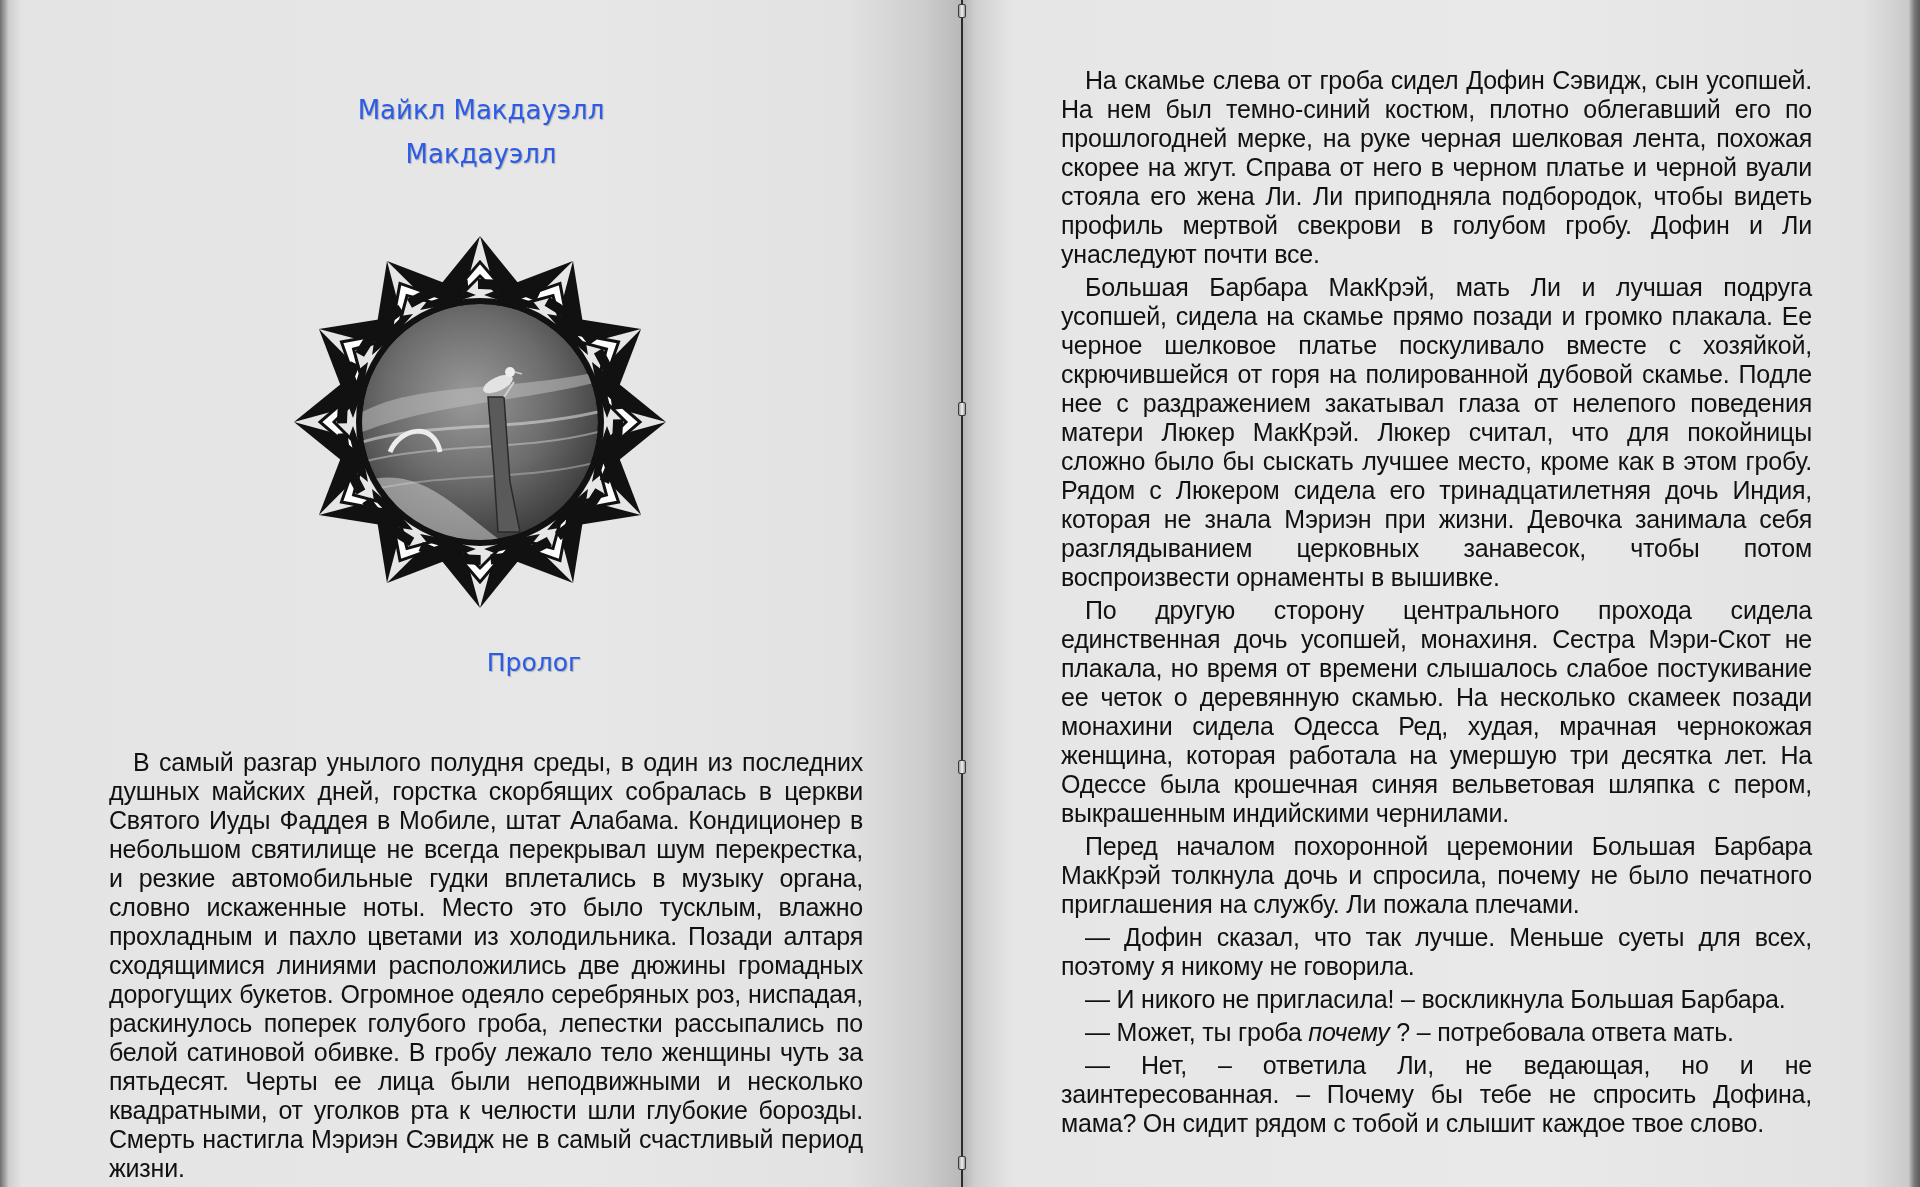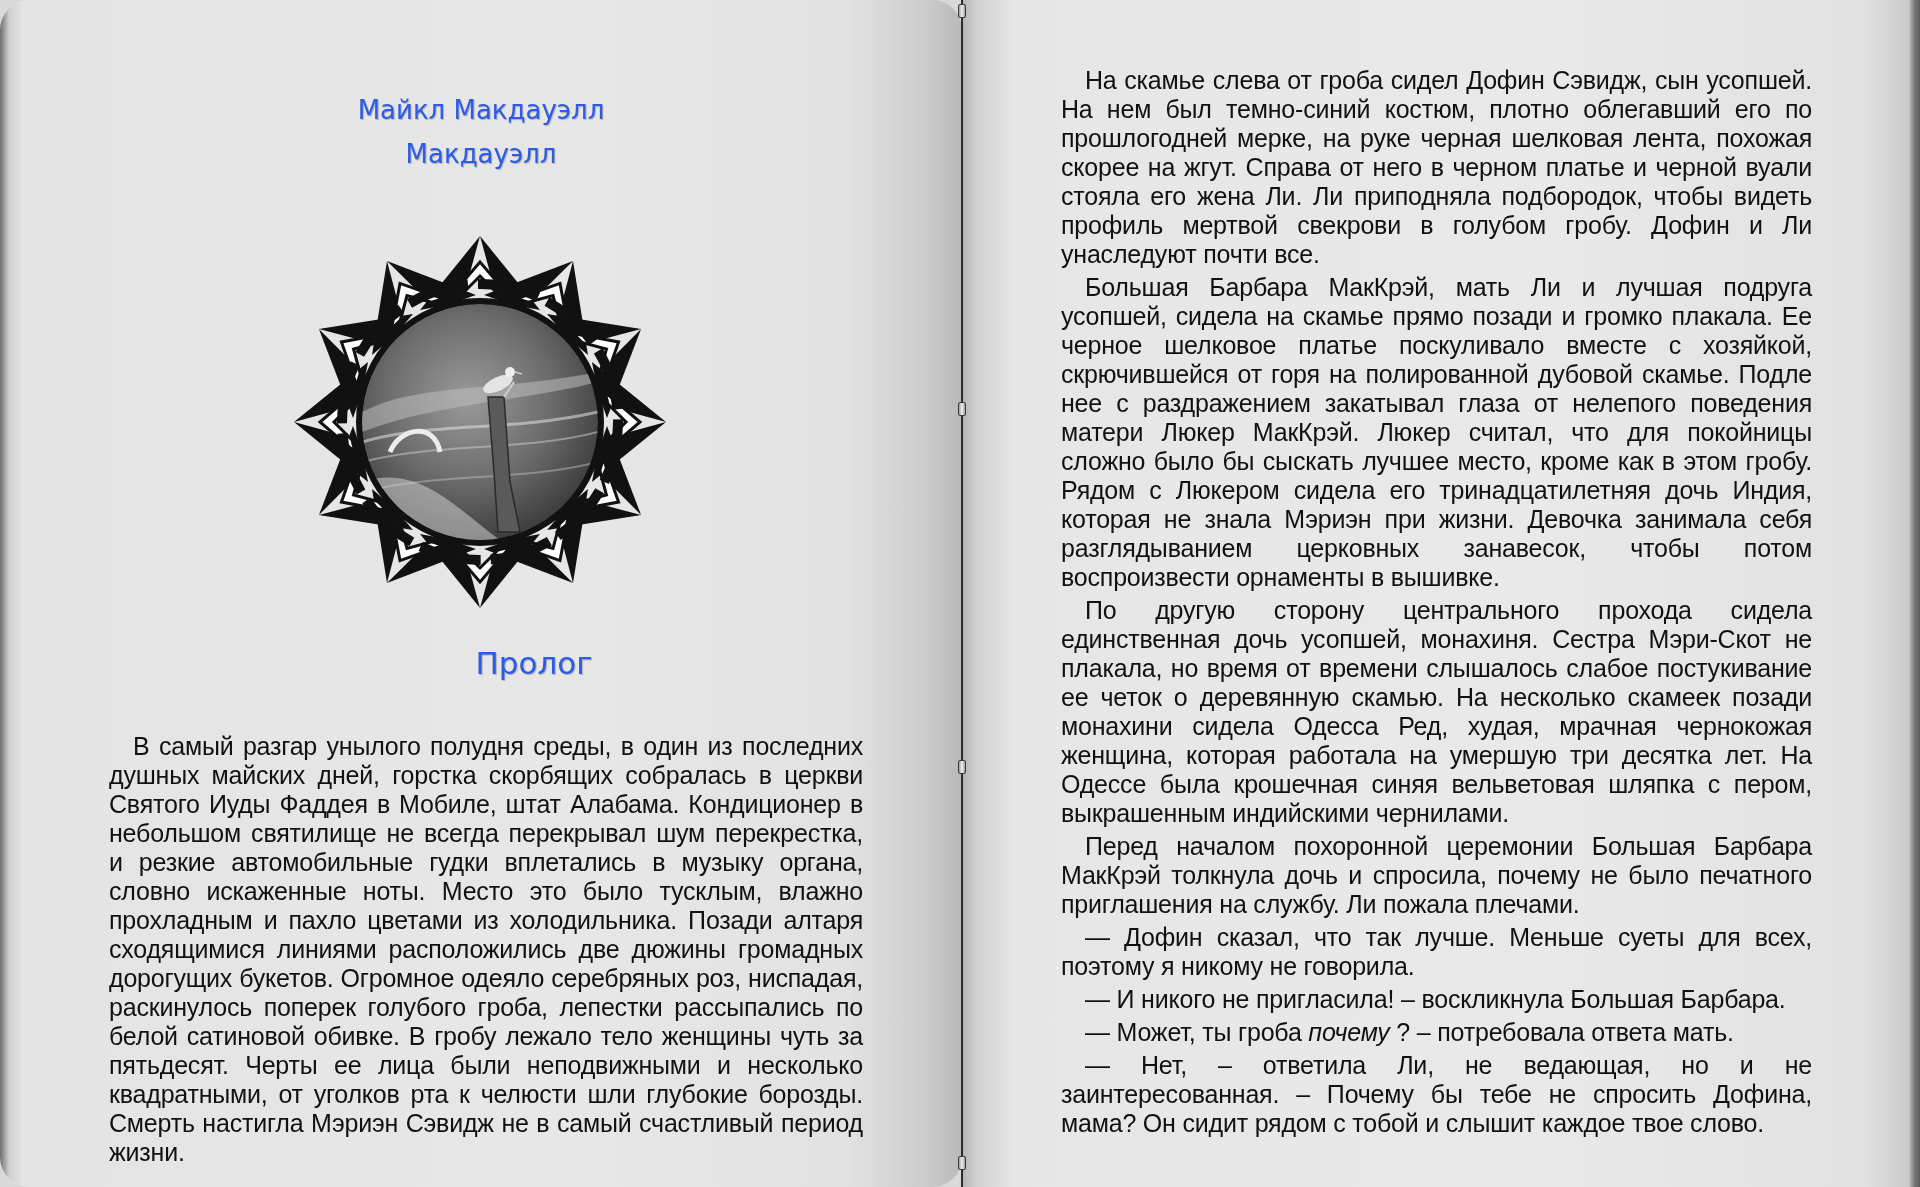--- a/index.html
+++ b/index.html
@@ -15,21 +15,20 @@
     .page {
       position: absolute; top: 0; height: 1187px;
       background:
         repeating-linear-gradient(90deg, rgba(255,255,255,0.05) 0 2px, rgba(0,0,0,0.02) 2px 5px),
         #e6e6e6;
     }
     .page.left {
       left: 0; width: 962px;
       background:
         linear-gradient(90deg, #6e6e6e 0px, #9a9a9a 4px, #cfcfcf 9px, #e4e4e4 22px, #e7e7e7 60%, #e2e2e2 88%, #cdcdcd 96%, #b8b8b8 100%);
-      border-radius: 30px;
     }
     .page.right {
       left: 963px; width: 957px;
       background:
         linear-gradient(90deg, #b5b5b5 0px, #cfcfcf 12px, #e6e6e6 50px, #e9e9e9 60%, #e2e2e2 94%, #cacaca 98.8%, #7a7a7a 99.4%, #5a5a5a 100%);
     }
     .spine {
       position: absolute; left: 961px; top: 0; width: 2px; height: 1187px;
       background: #2b2b2b;
     }
@@ -47,33 +46,33 @@
       font-size: 26px; line-height: 44px;
       text-shadow: 1px 1px 1px rgba(0,0,0,0.25);
     }
     .medallion {
       position: absolute; left: 290px; top: 232px; width: 380px; height: 380px;
     }
     .prolog {
       position: absolute; left: 0; width: 1068px; top: 643px;
       text-align: center; color: #2b5be8;
       font-family: "DejaVu Sans", sans-serif;
-      font-size: 31px; line-height: 40px;
+      font-size: 25px; line-height: 40px;
       text-shadow: 1px 1px 1px rgba(0,0,0,0.25);
     }
     .text {
       position: absolute;
       color: #111;
       font-family: "Liberation Sans", sans-serif;
       font-size: 25px; line-height: 29px;
       text-align: justify;
       letter-spacing: -0.2px;
     }
     .text p { margin: 0 0 4px 0; text-indent: 24px; }
-    .text.left { left: 109px; top: 732px; width: 754px; }
+    .text.left { left: 109px; top: 748px; width: 754px; }
     .text.right { left: 1061px; top: 66px; width: 751px; }
     .text em { font-style: italic; }
   </style>
 </head>
 <body>
 
 <div class="book">
 
   <div class="page left">
     <div class="title-block">

